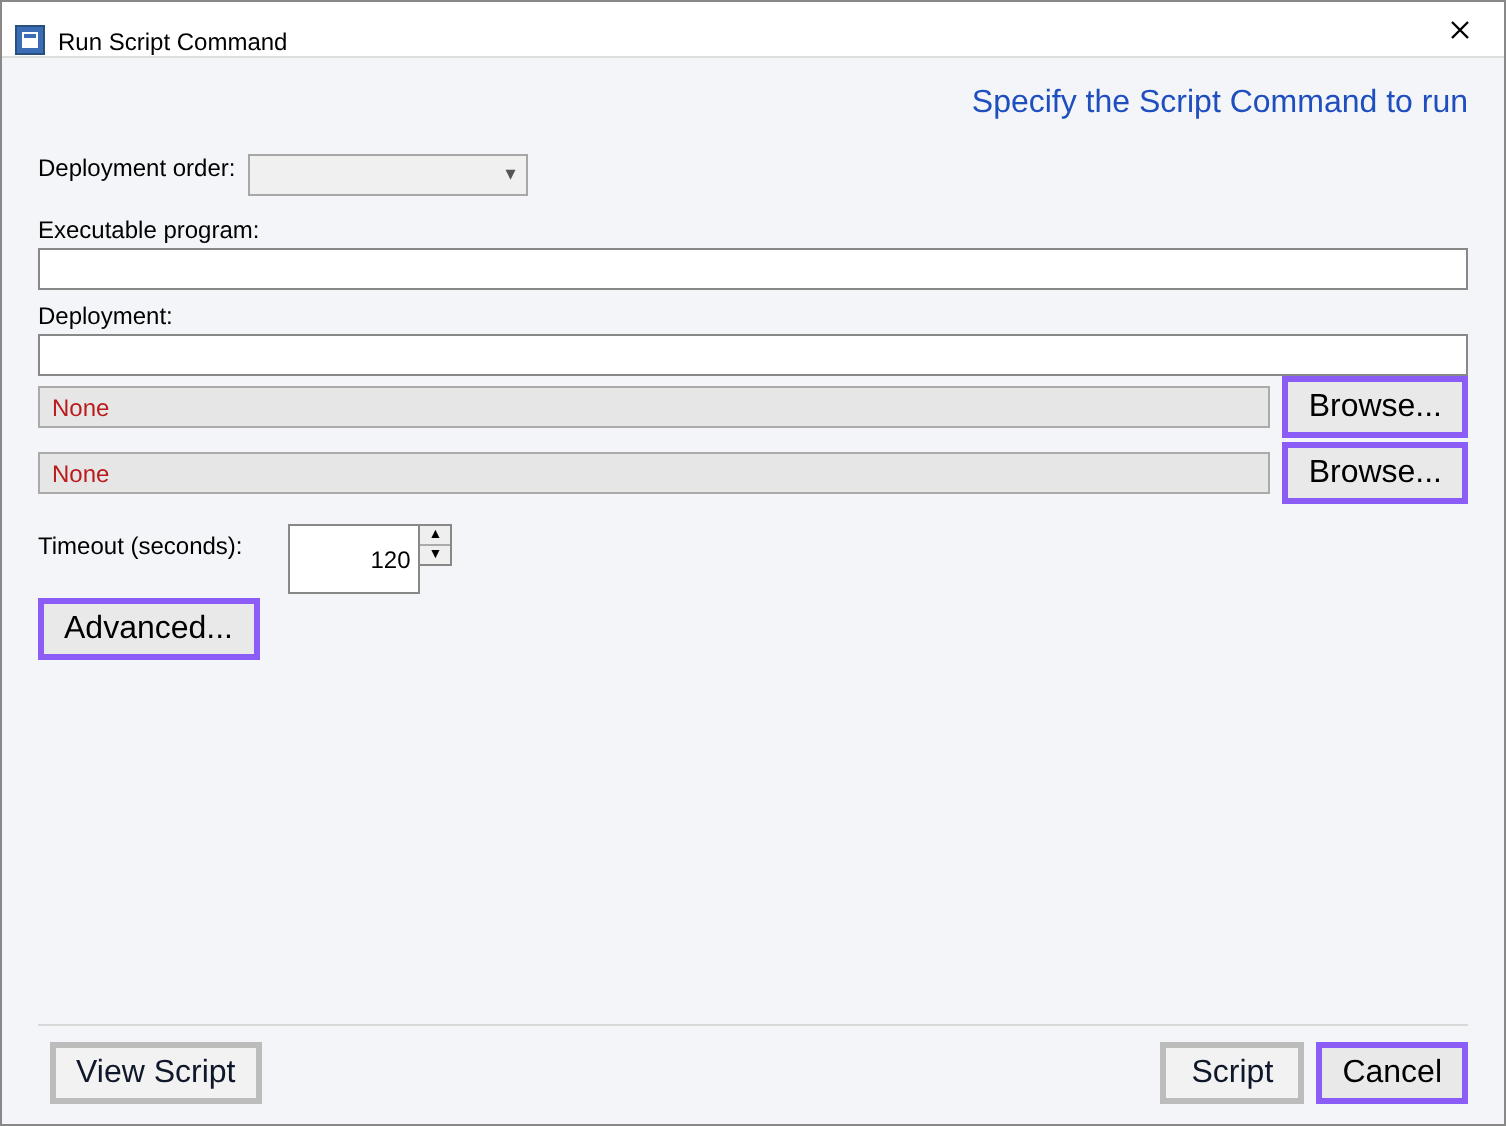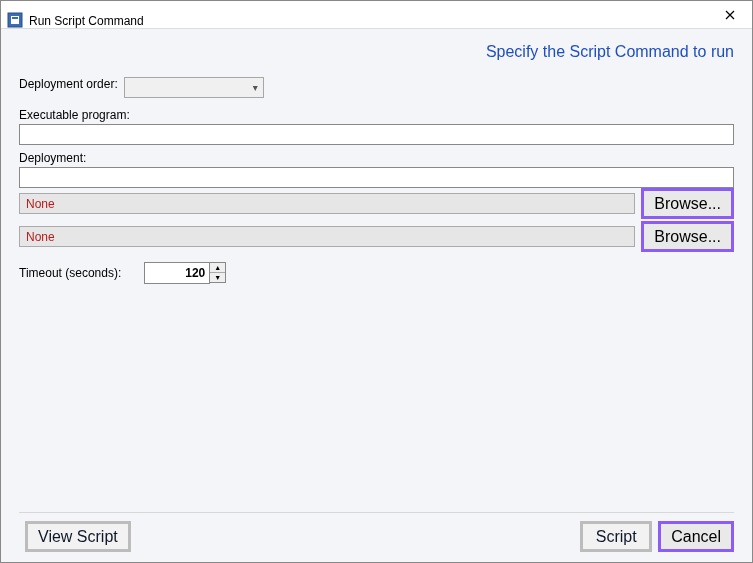--- a/index.html
+++ b/index.html
@@ -132,27 +132,26 @@
     margin-top: 8px;
     margin-bottom: 12px;
   }
   .spinner {
     display: flex;
     align-items: stretch;
     height: 21px;
   }
   .spinner input {
     width: 66px;
-    height: 22px;
+    height: 35px;
     border: 1px solid #888;
     text-align: right;
     padding: 2px 4px;
     font-family: inherit;
     font-size: 12px;
-    font-weight: bold;
   }
   .spinner .spin-btns {
     display: flex;
     flex-direction: column;
     border: 1px solid #888;
     border-left: none;
     width: 16px;
   }
   .spinner .spin-btns div {
     flex: 1;
@@ -225,20 +224,23 @@
       <span class="label">Timeout (seconds):</span>
       <div class="spinner">
         <input type="text" value="120" style="">
         <div class="spin-btns">
           <div>▲</div>
           <div>▼</div>
         </div>
       </div>
     </div>
 
+    <div class="advanced-row">
+      <button class="btn">Advanced...</button>
+    </div>
 
     <div class="footer">
       <button class="btn" disabled="">View Script</button>
       <div class="spacer"></div>
       <button class="btn" disabled="">Script</button>
       <button class="btn">Cancel</button>
     </div>
   </div>
 </div>
 

